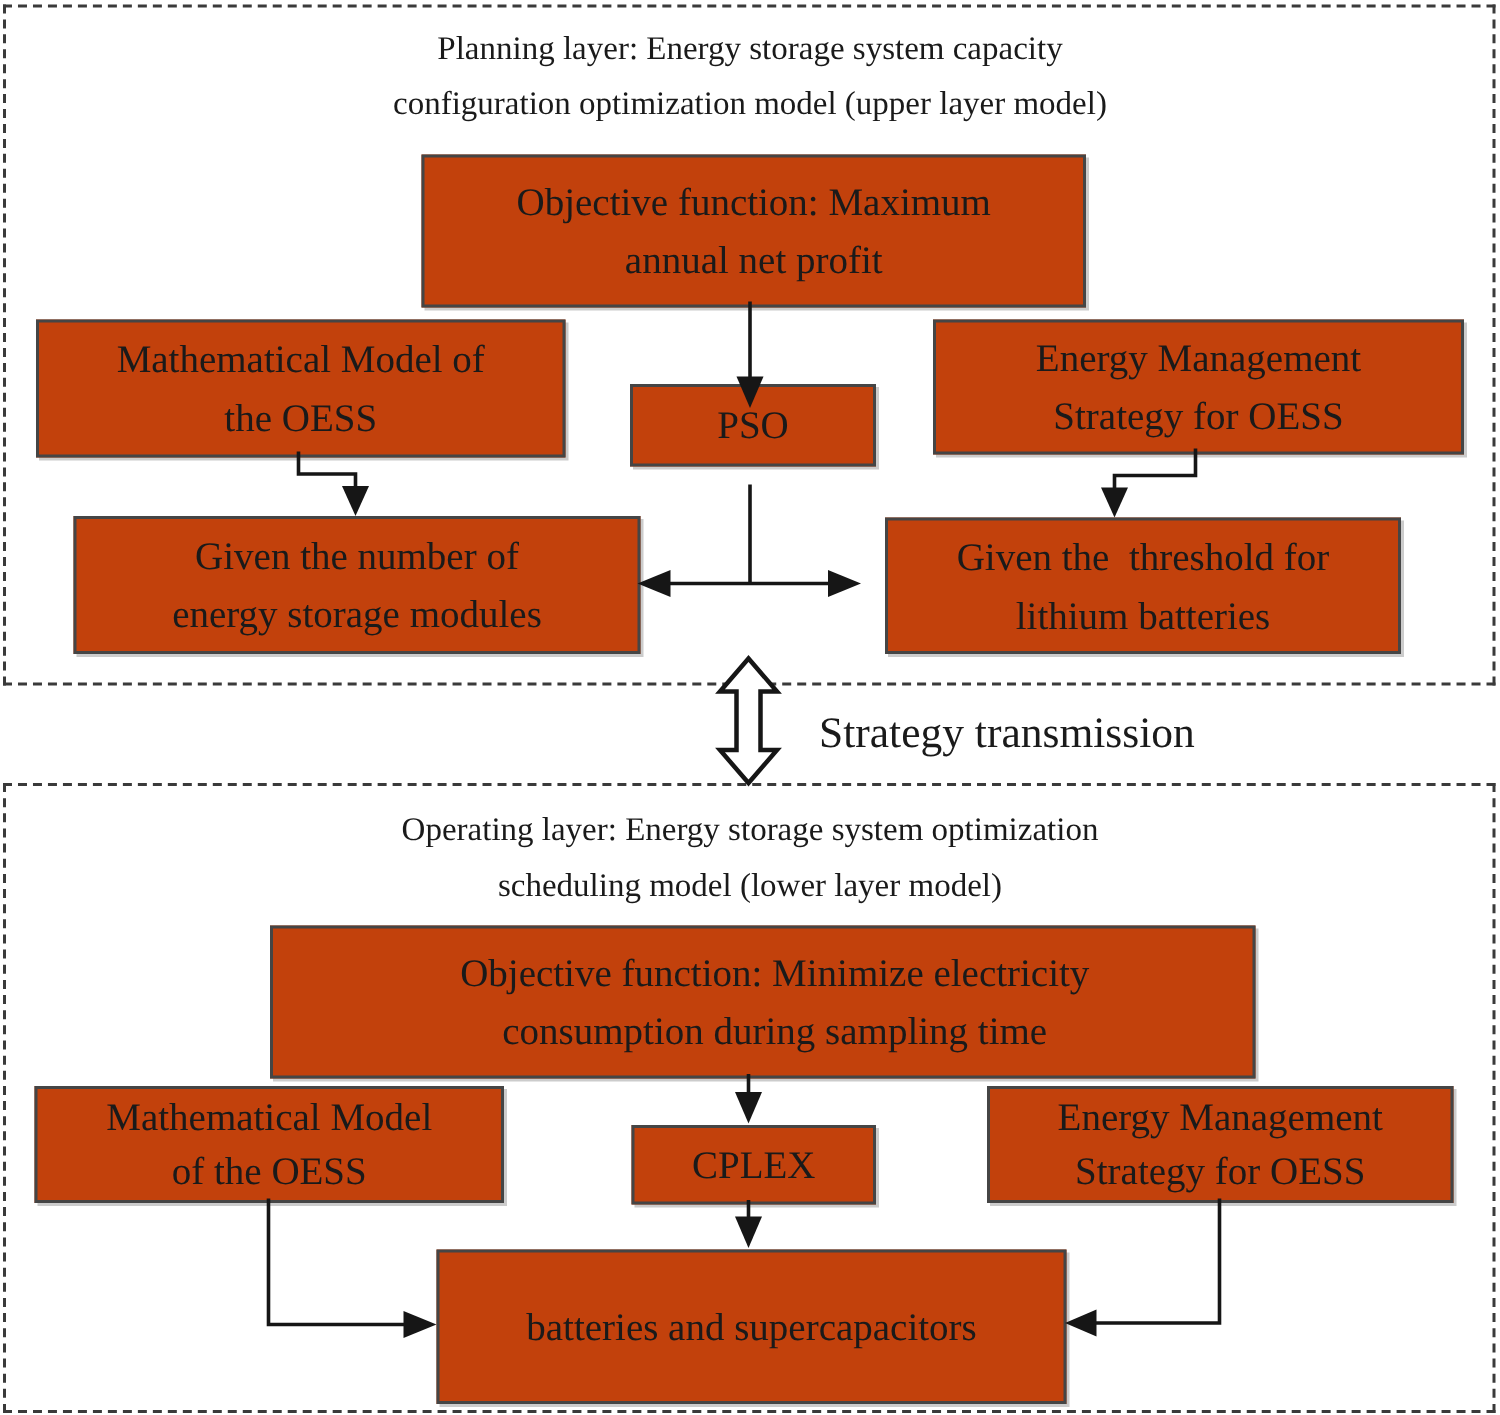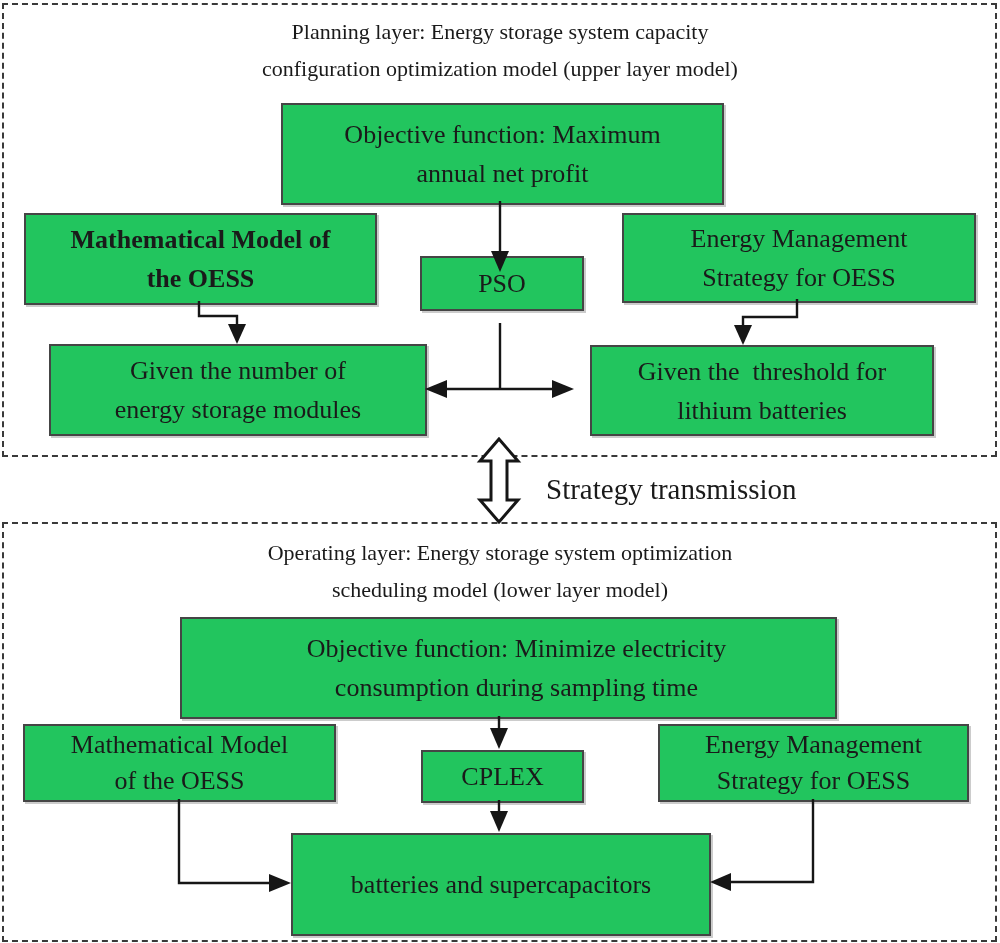--- a/index.html
+++ b/index.html
@@ -10,29 +10,29 @@
   }
   .layer-frame { position:absolute; border:2px dashed #3a3a3a; background:transparent; }
   .frame-upper { left:2px; top:3px; width:991px; height:450px; }
   .frame-lower { left:2px; top:522px; width:991px; height:416px; }
 
   .layer-title { position:absolute; left:0; right:0; text-align:center; font-size:22px; line-height:37px; }
   .title-upper { top:13px; }
   .title-lower { top:534px; }
 
   .node {
-    position:absolute; border:2px solid #454545; background:#22c55e;
+    position:absolute; border:2px solid #454545; background:#c2410c;
     display:flex; flex-direction:column; align-items:center; justify-content:center;
     text-align:center; box-shadow:2px 2px 0 #cccccc;
   }
   .bline { white-space:pre; font-size:26px; line-height:39px; }
   .bline-sm { line-height:36px; }
 
   .n-obj-upper   { left:281px; top:103px; width:439px; height:98px; }
-  .n-math-upper  { left:24px;  top:213px; width:349px; height:88px;font-weight:bold; }
+  .n-math-upper  { left:24px;  top:213px; width:349px; height:88px; }
   .n-energy-upper{ left:622px; top:213px; width:350px; height:86px; }
   .n-pso         { left:420px; top:256px; width:160px; height:51px; }
   .n-given-num   { left:49px;  top:344px; width:374px; height:88px; }
   .n-given-thr   { left:573px; top:345px; width:340px; height:87px;margin-left:17px; }
 
   .n-obj-lower   { left:180px; top:617px; width:637px; height:98px;padding-left:16px; }
   .n-math-lower  { left:23px;  top:724px; width:309px; height:74px; }
   .n-cplex       { left:421px; top:750px; width:159px; height:49px; }
   .n-energy-lower{ left:658px; top:724px; width:307px; height:74px; }
   .n-working     { left:291px; top:833px; width:416px; height:99px; }

